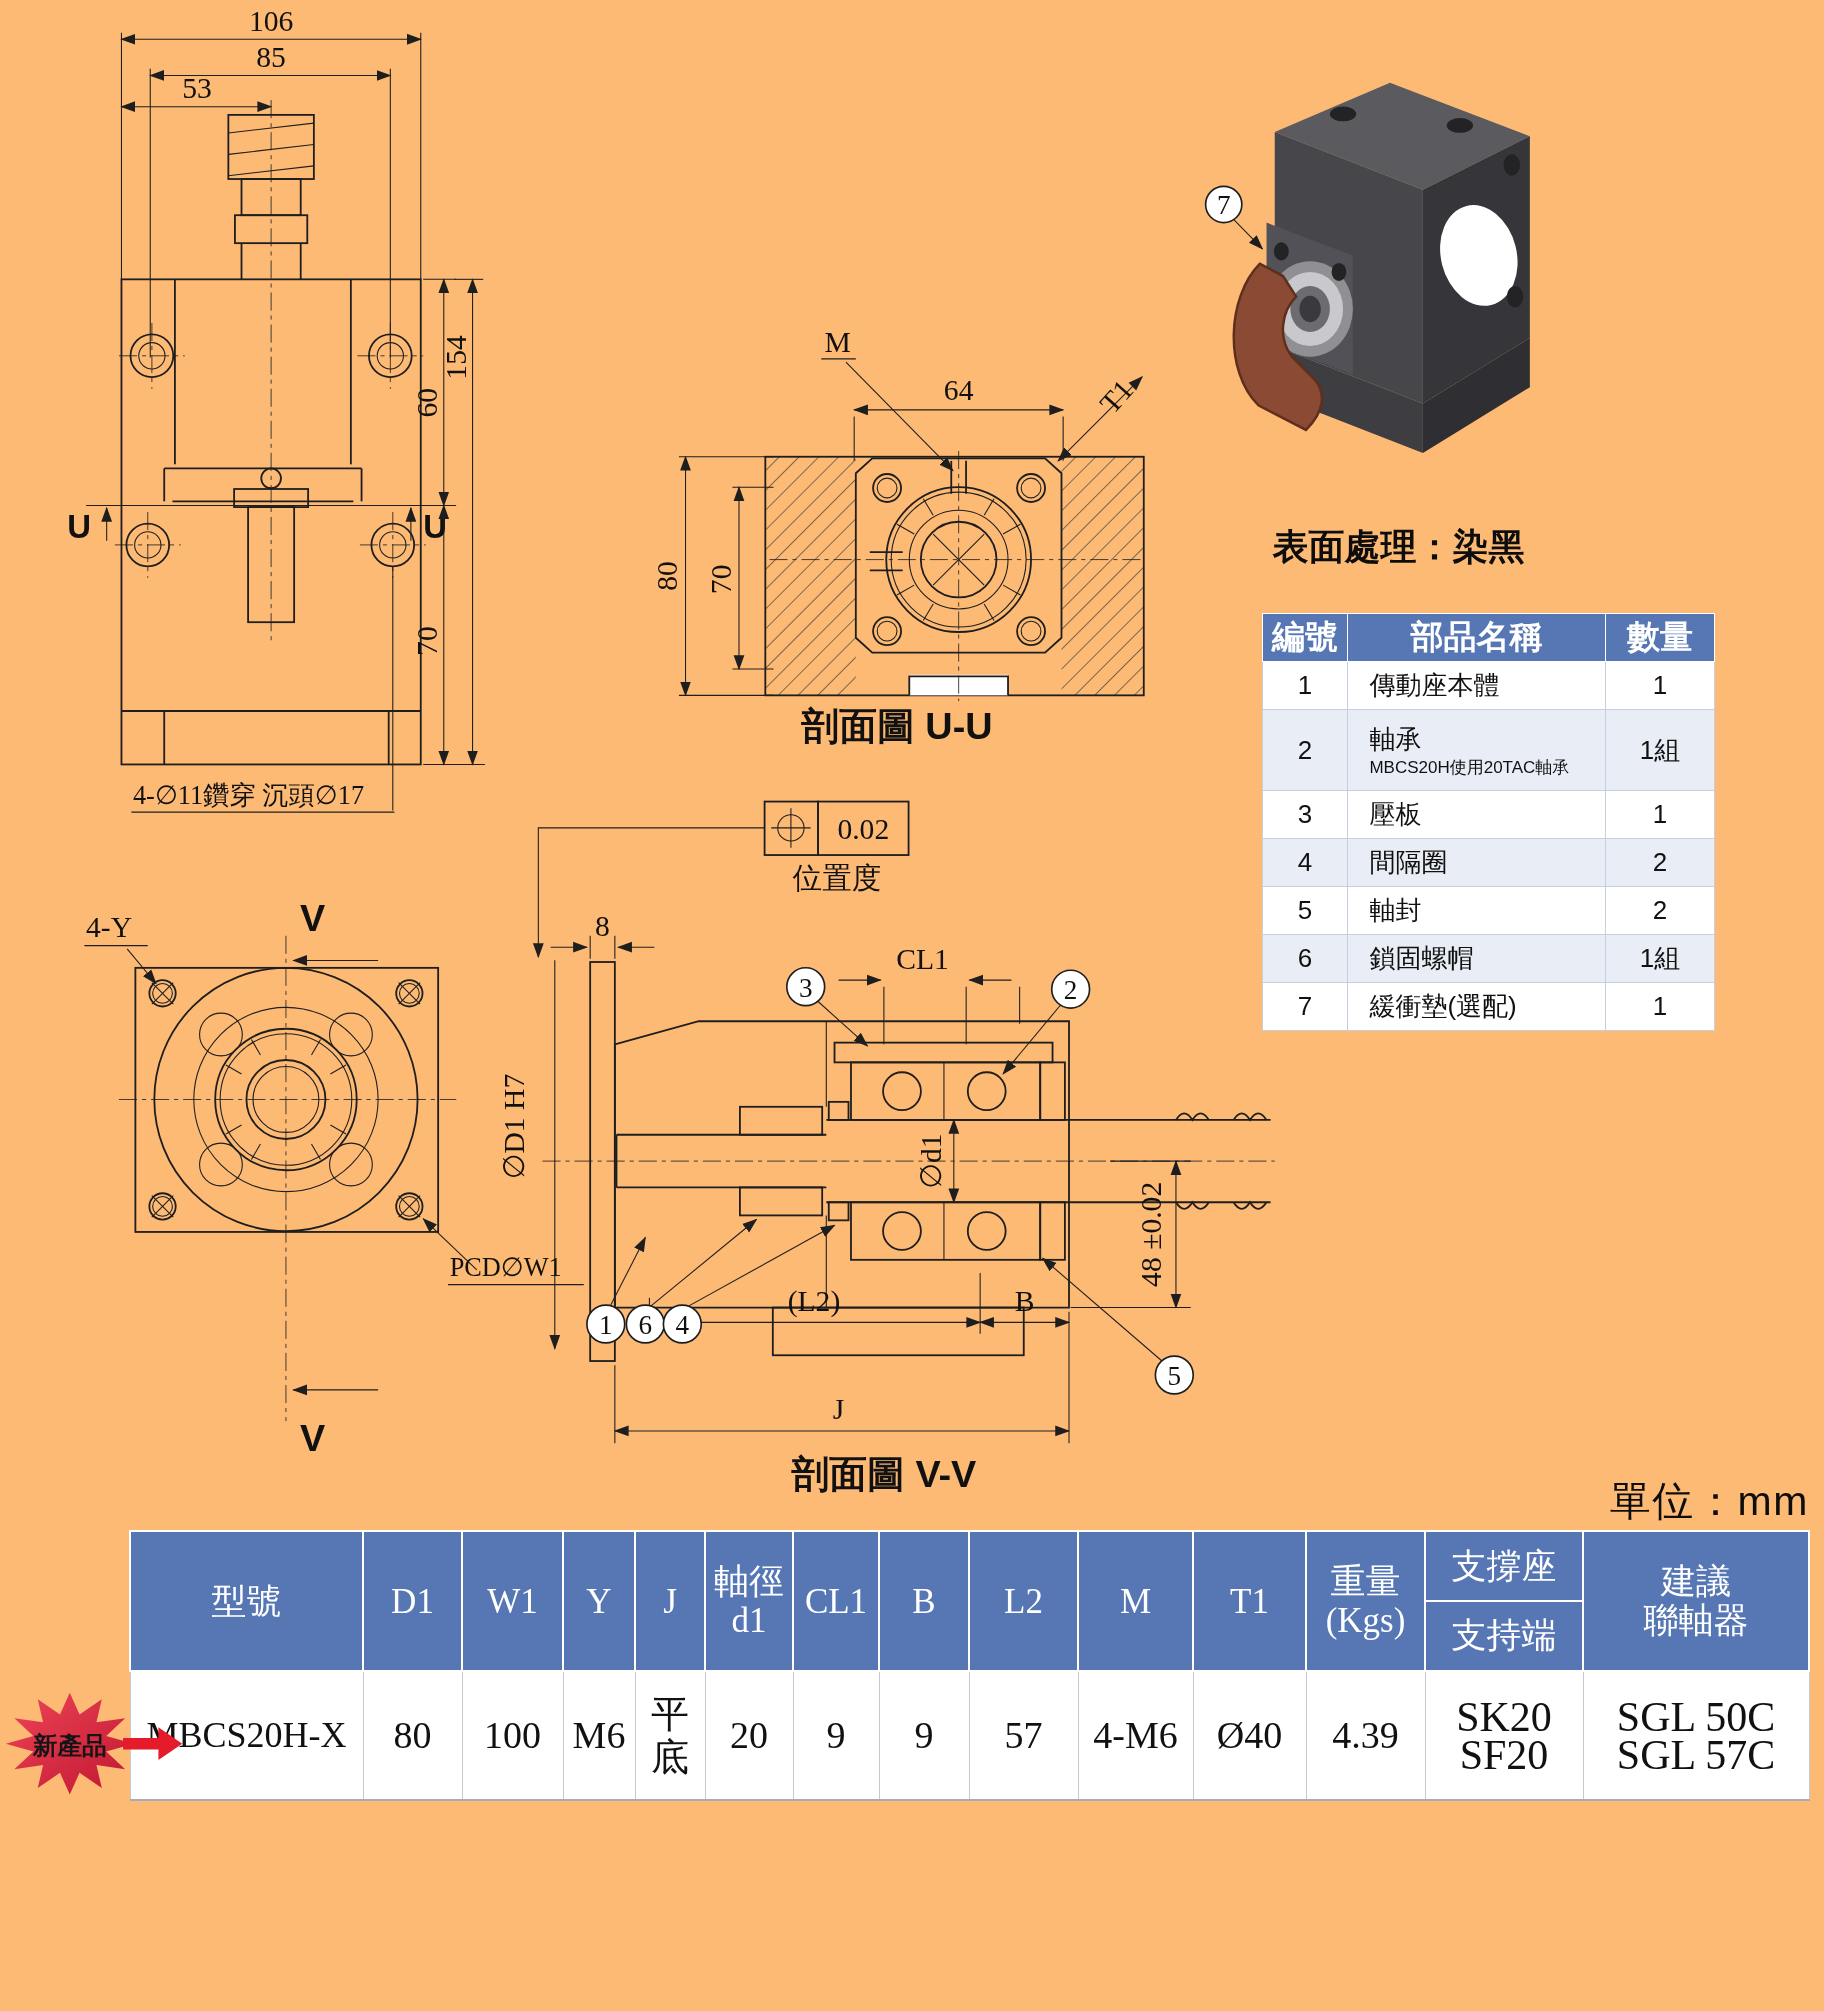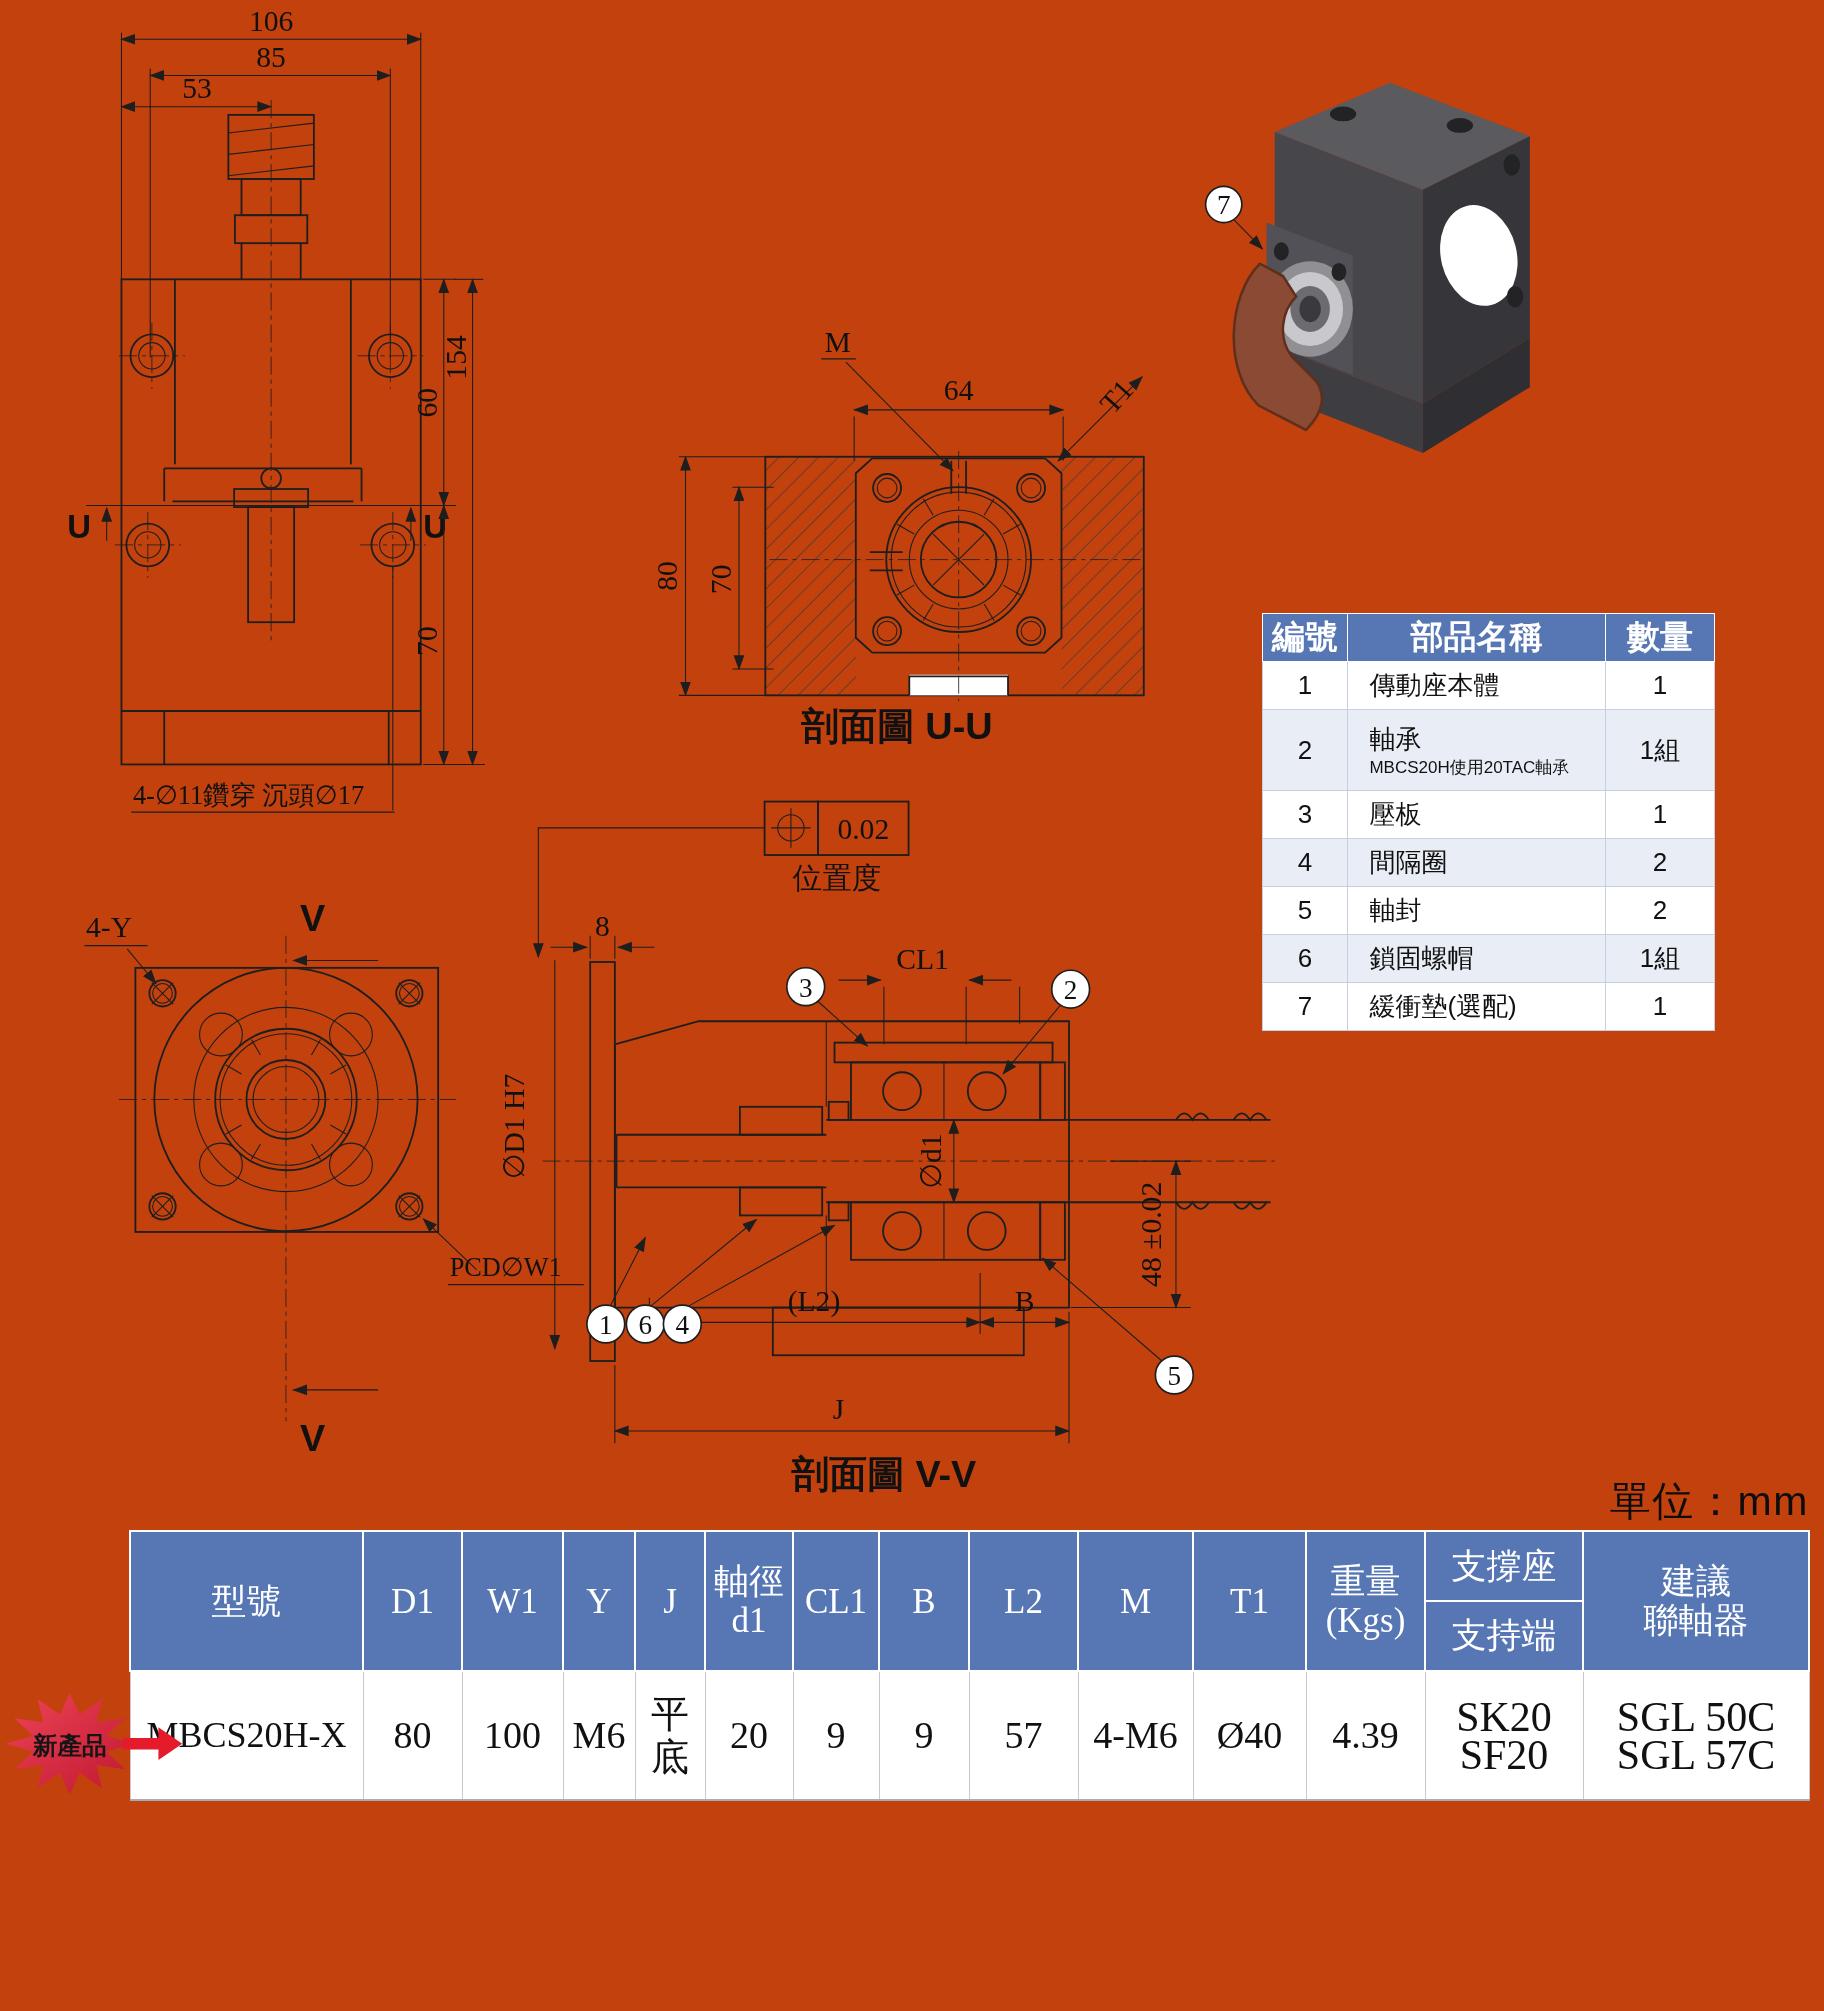--- a/index.html
+++ b/index.html
@@ -1,16 +1,16 @@
 <!DOCTYPE html>
 <html style="font-size:13px"><head>
 <meta charset="utf-8">
 <style>
   html,body{margin:0;padding:0;background:#fff;}
-  .page{position:relative;width:1825px;height:2012px;background:#c2410c;overflow:hidden;
+  .page{position:relative;width:1825px;height:2012px;background:#fdba74;overflow:hidden;
         font-family:"Liberation Sans","DejaVu Sans",sans-serif;color:#111;}
   .abs{position:absolute;}
 
   
   .ol{fill:none;stroke:#1e1e1e;stroke-width:2.2;}
   .tl{fill:none;stroke:#1e1e1e;stroke-width:1.3;}
   .cl{fill:none;stroke:#1e1e1e;stroke-width:1;stroke-dasharray:22 6 5 6;}
   .dt{font-family:"Liberation Serif","DejaVu Serif",serif;font-size:36px;fill:#111;}
   .dts{font-family:"Liberation Serif","DejaVu Serif",serif;font-size:32px;fill:#111;}
   .ut{font-family:"Liberation Sans","DejaVu Sans",sans-serif;font-size:40px;font-weight:bold;fill:#111;}
@@ -403,20 +403,21 @@
       <ellipse cx="128" cy="275" rx="9" ry="11" fill="#232326"></ellipse>
       <ellipse cx="198" cy="300" rx="9" ry="11" fill="#232326"></ellipse>
     </g>
     <path d="M102,290 C62,330 58,420 100,462 L158,492 C180,470 184,446 166,428 L140,402 C124,380 128,348 146,330 L130,305 Z" fill="#8a4a33" stroke="#5e2f1d" stroke-width="3"></path>
     <g class="balloon">
       <circle cx="58" cy="218" r="22"></circle>
       <text x="58" y="230">7</text>
       <line class="tl" x1="70" y1="236" x2="105" y2="272" marker-end="url(#ah)"></line>
     </g>
   </svg>
+  <div class="caption3d">表面處理：染黑</div>
 
   <table class="parts">
     <colgroup>
         <col style="width:85px">
         <col style="width:258px">
         <col style="width:109px">
       </colgroup>
     <thead>
       <tr>
         <th>編號</th>

